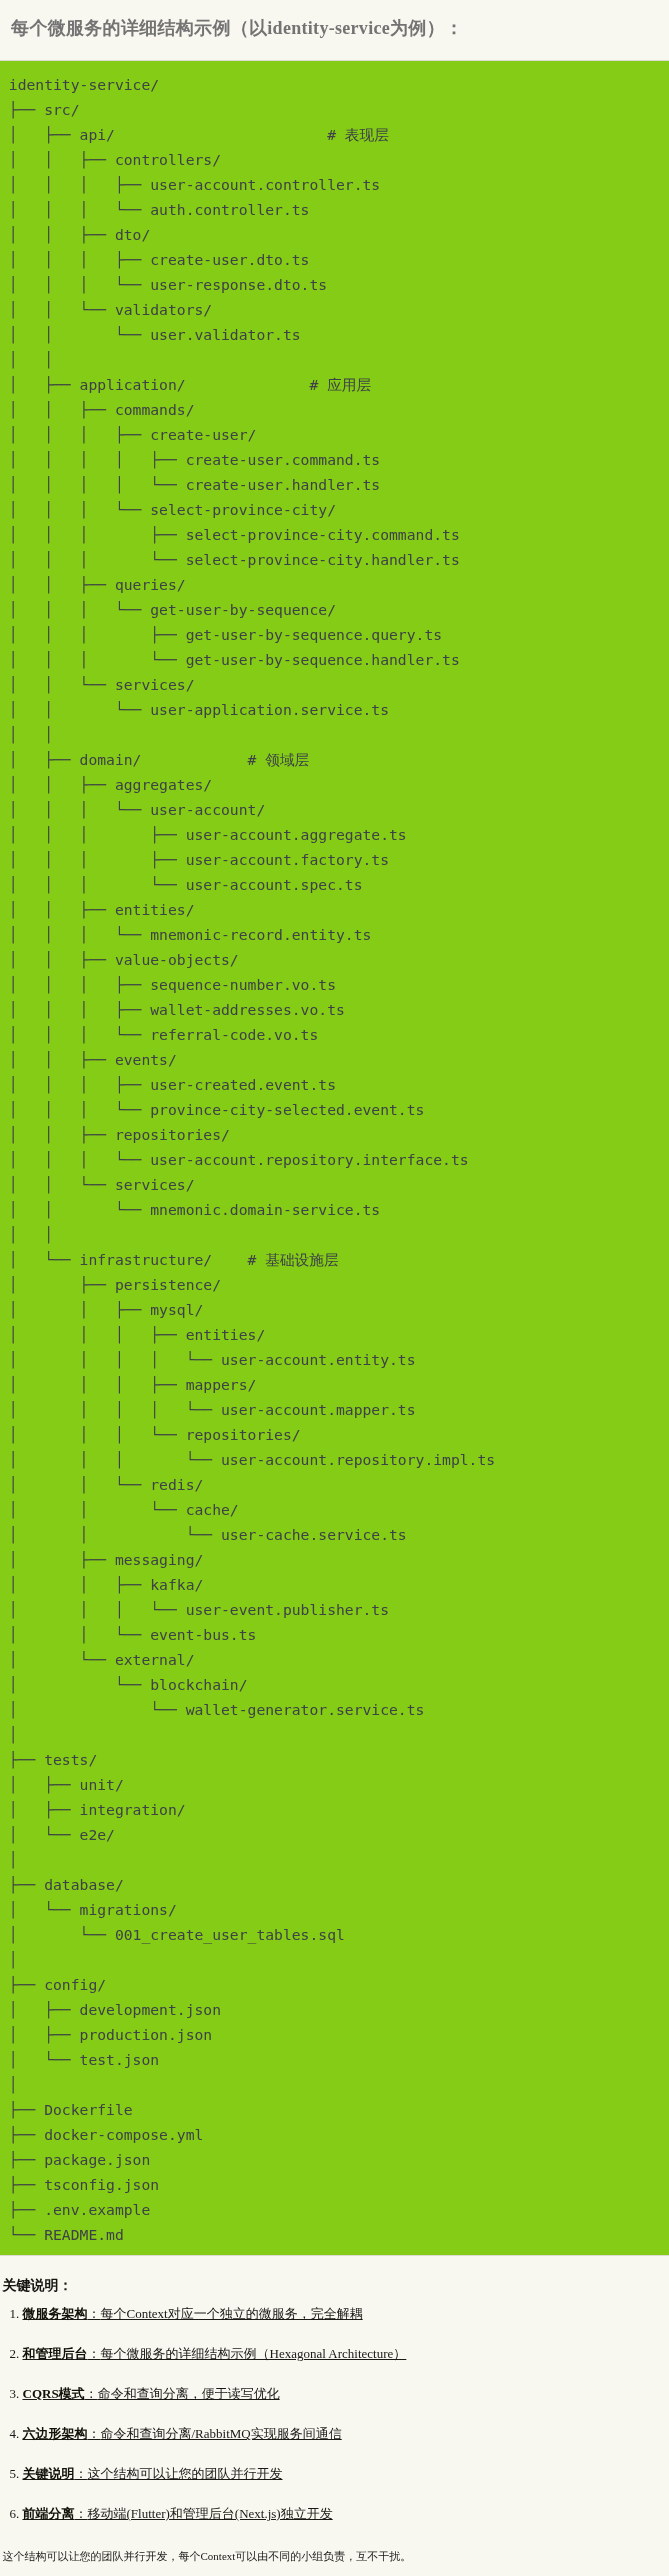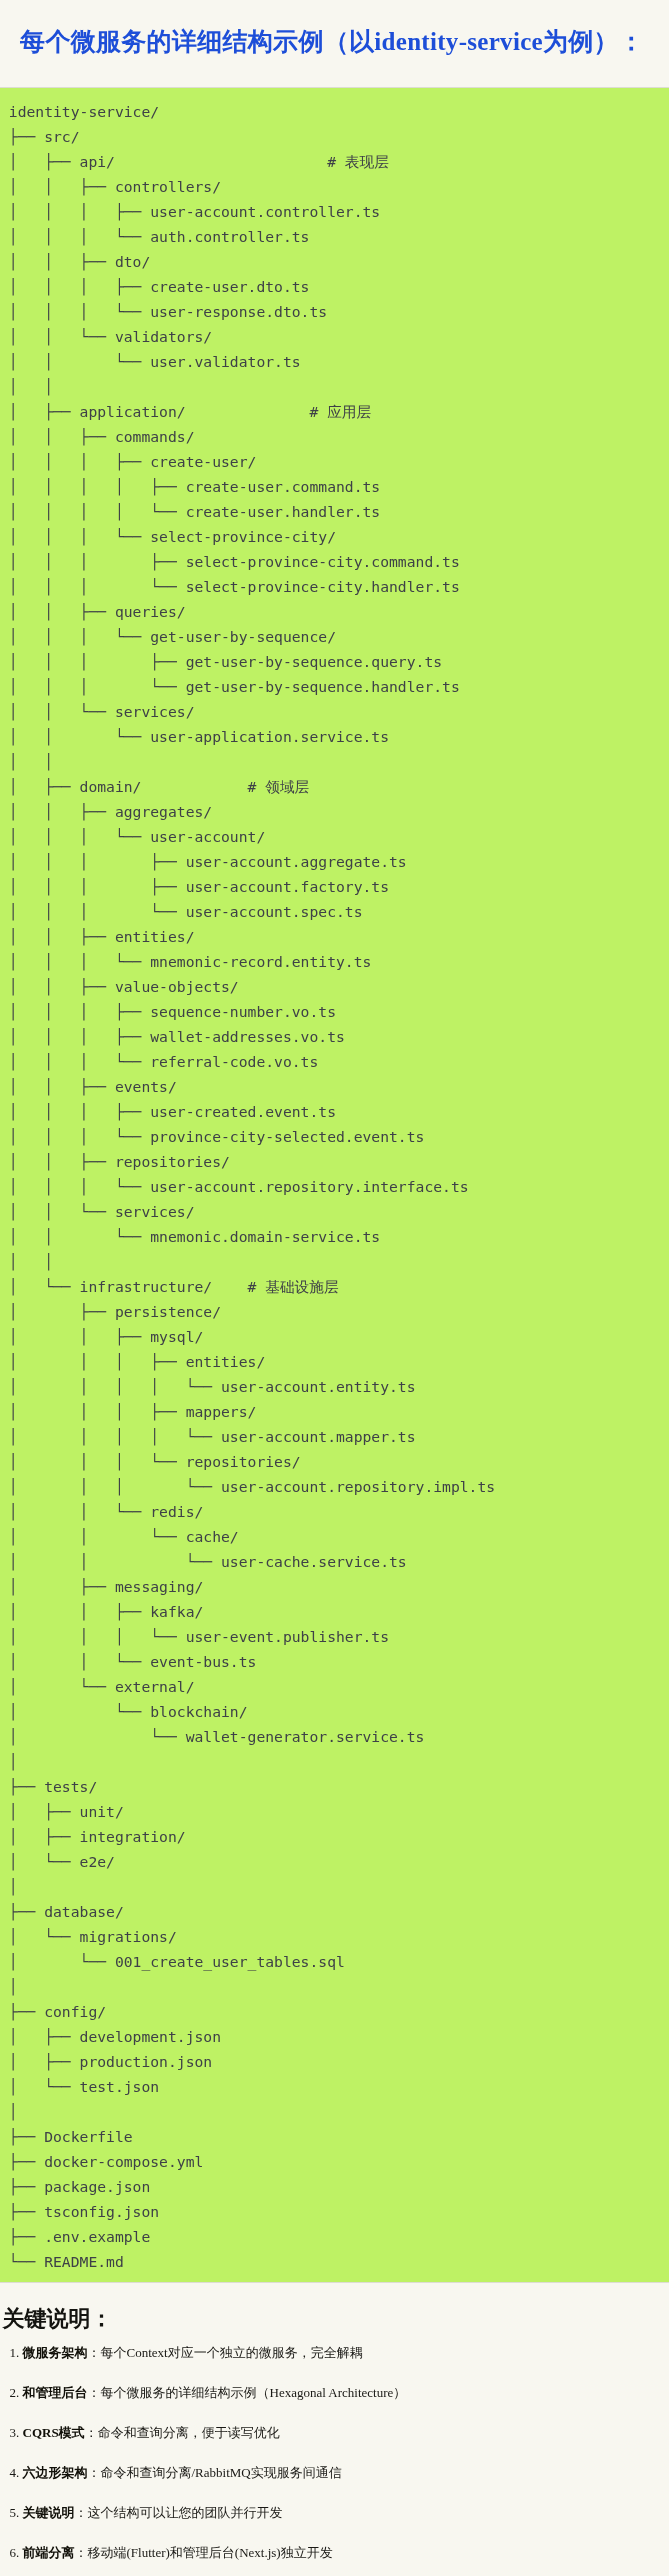--- a/index.html
+++ b/index.html
@@ -5,62 +5,63 @@
   html,body { margin:0; padding:0; }
   body {
     width:669px;
     background:#F8F7F0;
     color:#1A1915;
     font-family:"Liberation Serif", serif;
   }
   .page { width:669px; }
 
   .doc-title {
-    font-size:25px;
+    font-size:18px;
     font-weight:bold;
-    margin:17px;
+    margin:8px;
     padding:7.5px 3.8px 12.5px 3.1px;
-    color:#1d4ed8;
+    color:#737373;
     letter-spacing:0.3px;
   }
 
   .code-box {
-    background:#bef264;
+    background:#84cc16;
     border-top:0.6px solid #DDDCD4;
     border-bottom:0.6px solid #DDDCD4;
     padding:11.3px 5px 8.1px 8.8px;
     overflow:hidden;
   }
   .code-box pre {
     margin:0;
     font-family:"DejaVu Sans Mono", monospace;
     font-size:14.7px;
     line-height:25px;
     color:#3E4147;
     white-space:pre;
   }
 
   .notes { padding:0 3.8px 0 2.5px; }
   .notes-heading {
-    font-size:22px;
+    font-size:14px;
     font-weight:bold;
     color:#141410;
     margin:21px 0 8.8px 0;
   }
   ol.notes-list {
     margin:0;
     padding:0 0 0 20px;
     font-size:13px;
     color:#1A1915;
   }
   ol.notes-list li {
     line-height:19px;
     margin-bottom:21px;
+    text-decoration:underline;
   }
-  ol.notes-list li:last-child { margin-bottom:8px; }
+  ol.notes-list li:last-child { margin-bottom:20px; }
   ol.notes-list strong { color:#111009; }
 
   .closing {
     font-size:11px;
     line-height:19px;
     margin:0;
     padding:3.8px 0 11.3px 0;
     color:#1A1915;
   }
 </style>

